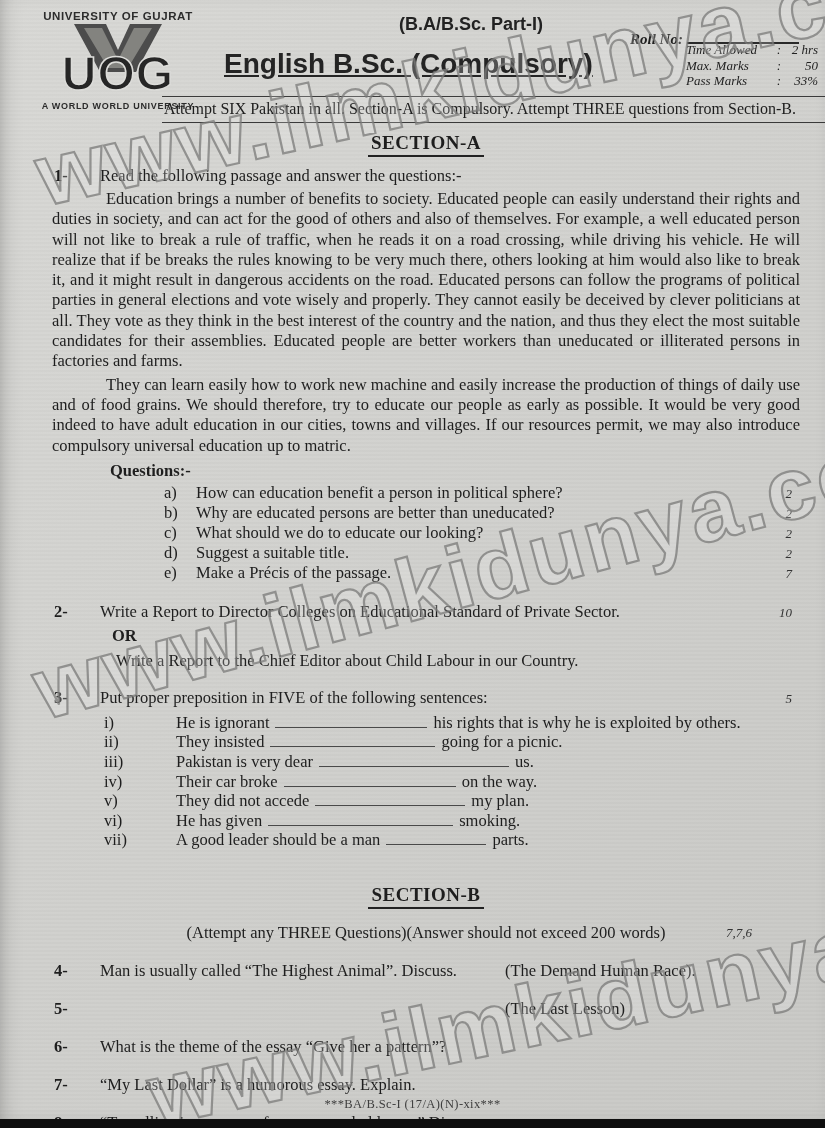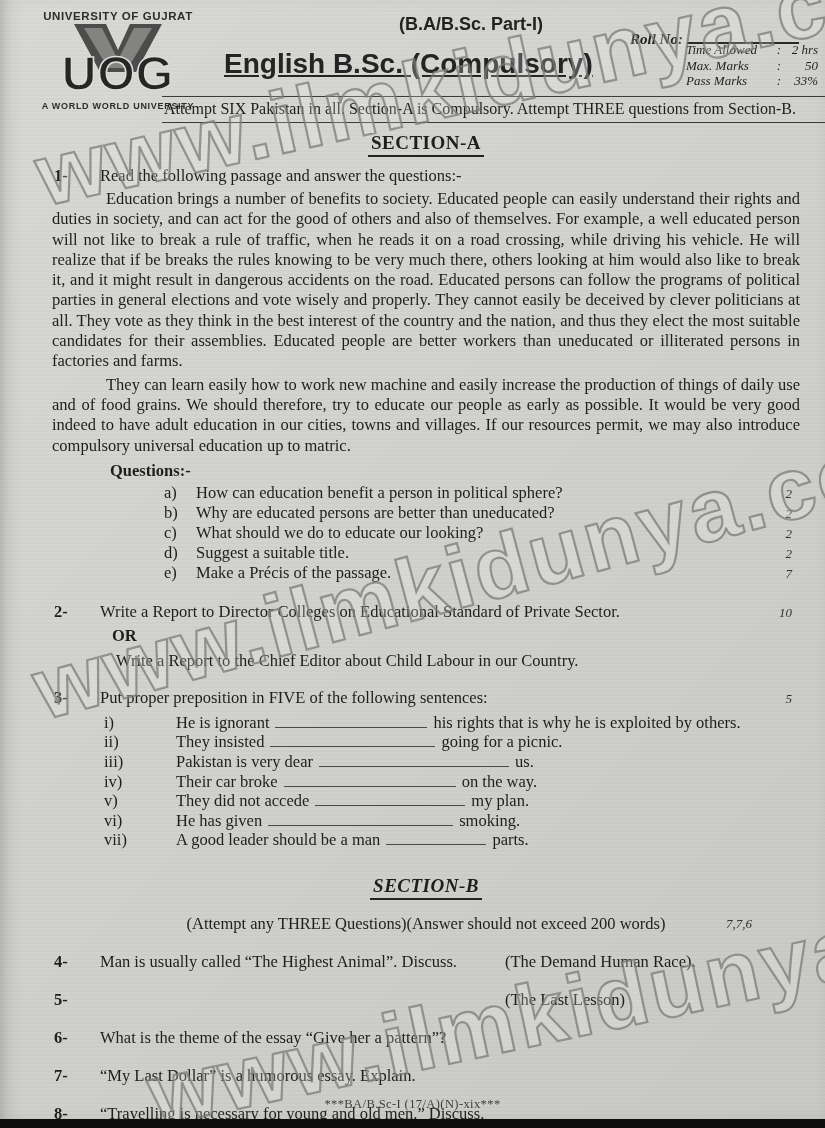--- a/index.html
+++ b/index.html
@@ -67,21 +67,21 @@
   .q2{margin-top:18px;}
   .or{padding-left:60px;margin-top:4px;font-weight:700;}
   .alt{padding-left:64px;margin-top:5px;}
 
   .q3{margin-top:16px;}
   .preps{margin-top:5px;}
   .prep{display:flex;padding-left:52px;line-height:19.6px;}
   .prep .lab{width:72px;flex:none;}
   .blank{display:inline-block;border-bottom:1.3px solid #4a4a4a;height:13px;margin:0 6px;}
 
-  .sec-b{margin-top:25px;font-style:italic;}
+  .sec-b{margin-top:34px;}
   .note-row{position:relative;text-align:center;margin-top:14px;}
   .note-marks{position:absolute;right:48px;top:2px;font-size:13px;font-style:italic;color:#333;}
   .qb{margin-top:17px;}
   .qb .qtext{flex:none;}
   .qnote{position:absolute;left:453px;top:0;}
 
   .footer{position:absolute;left:0;right:0;bottom:16px;text-align:center;font-size:12.5px;color:#3e3e3e;letter-spacing:0.4px;z-index:1;}
 </style>
 </head>
 <body>

